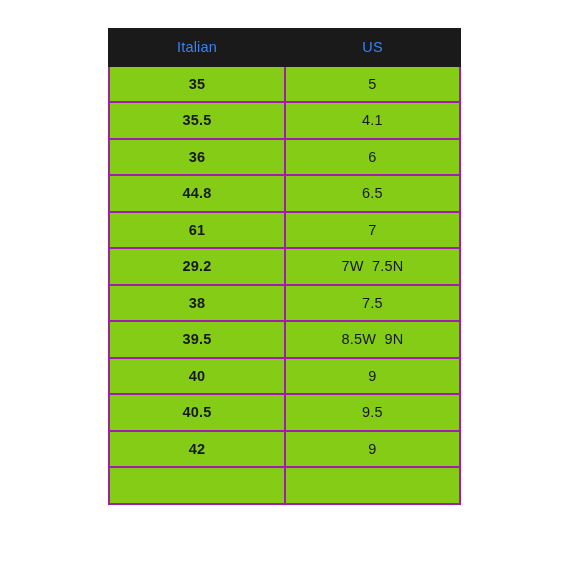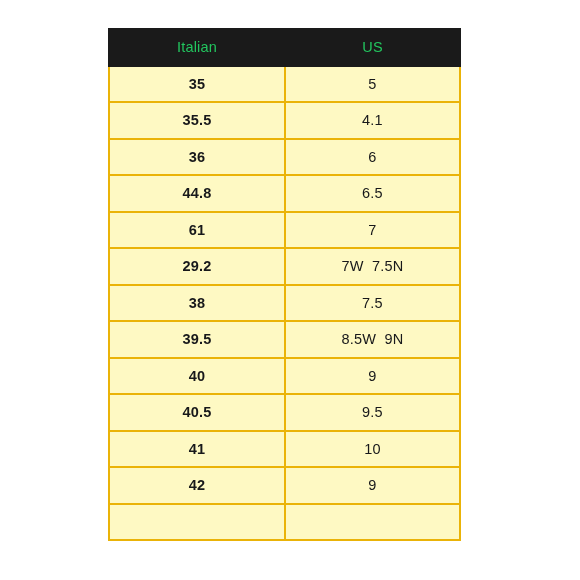--- a/index.html
+++ b/index.html
@@ -36,31 +36,31 @@
     text-align: center;
     vertical-align: middle;
     padding: 0;
   }
 
   
   #size-chart thead tr {
     background: #1a1a1a;
   }
   #size-chart thead th {
-    color: #22c55e;
+    color: #3b82f6;
     font-size: 14.5px;
     font-weight: 400;
     letter-spacing: 0.2px;
     border: 2px solid #1a1a1a;
   }
 
   
   #size-chart tbody td {
-    background: #fef9c3;
-    border: 2px solid #eab308;
+    background: #84cc16;
+    border: 2px solid #a21caf;
     color: #17181a;
   }
 
   
   #size-chart tbody td.italian {
     font-weight: 700;
     font-size: 14.5px;
     letter-spacing: 0.2px;
   }
   #size-chart tbody td.us {
@@ -128,24 +128,20 @@
       </tr>
       <tr>
         <td class="italian">40</td>
         <td class="us"><span>9</span></td>
       </tr>
       <tr>
         <td class="italian">40.5</td>
         <td class="us"><span>9.5</span></td>
       </tr>
       <tr>
-        <td class="italian">41</td>
-        <td class="us"><span>10</span></td>
-      </tr>
-      <tr>
         <td class="italian">42</td>
         <td class="us"><span>9</span></td>
       </tr>
       <tr class="clipped">
         <td class="italian"></td>
         <td class="us"><span></span></td>
       </tr>
     </tbody>
 </table>
 

